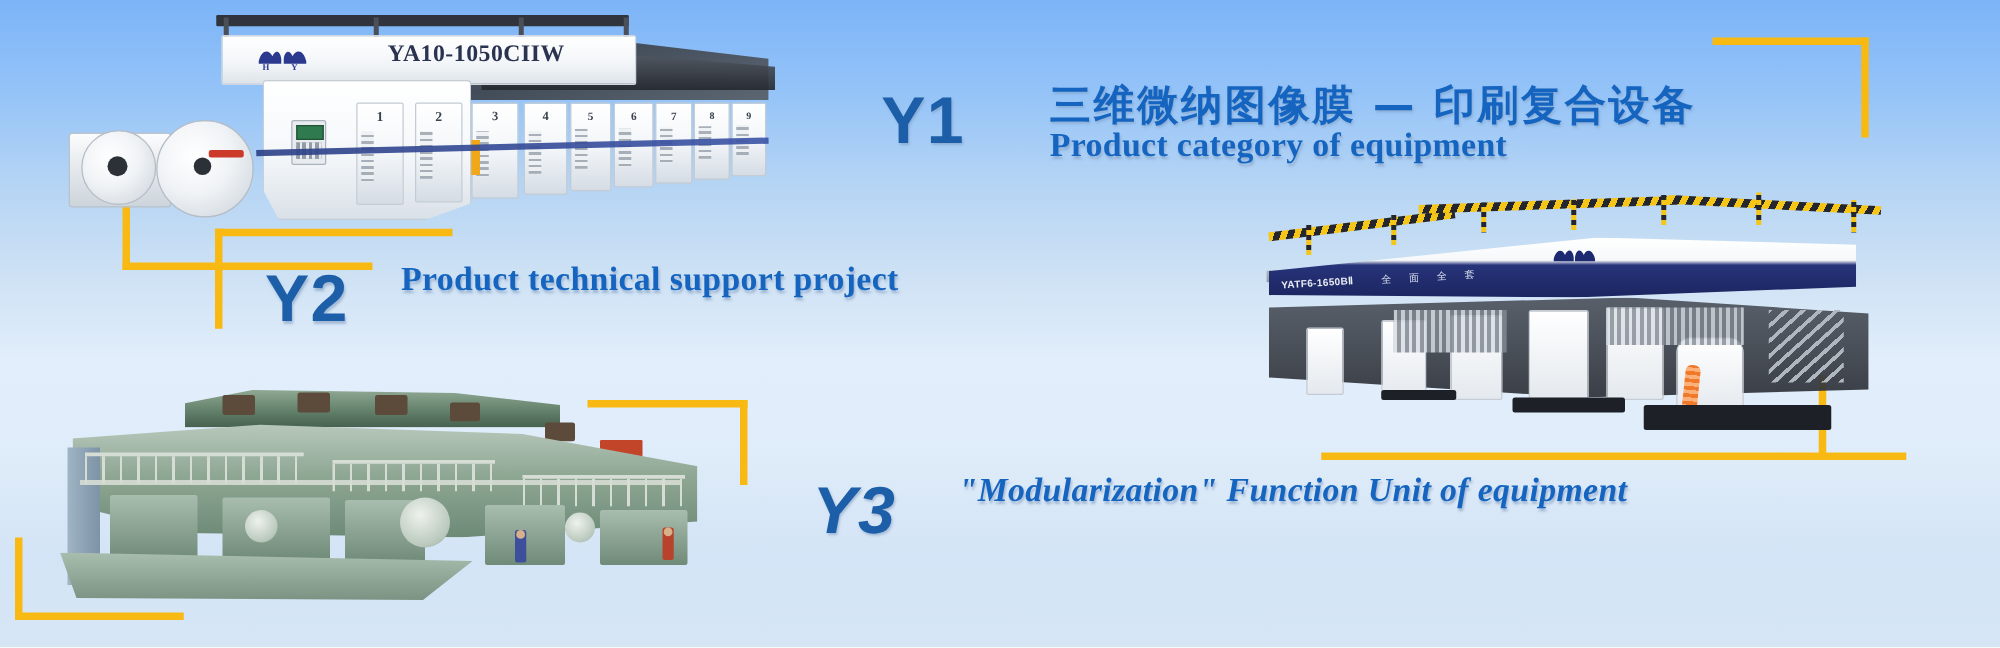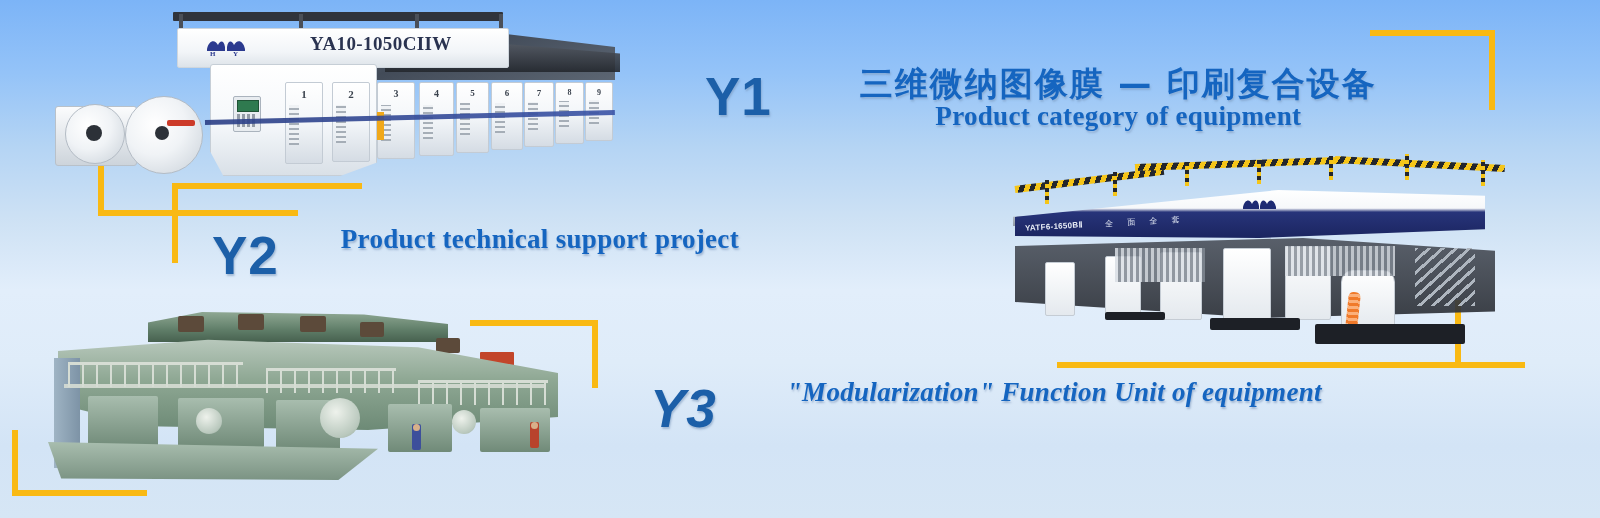--- a/index.html
+++ b/index.html
@@ -135,21 +135,21 @@
   #m3 .rollbig{position:absolute;border-radius:50%;
       background:radial-gradient(circle at 40% 35%,#eef2ec,#b9c8bd 70%,#8fa294);}
   #m3 .worker{position:absolute;width:9px;height:26px;border-radius:2px;}
   #m3 .worker .head{position:absolute;left:1px;top:0;width:7px;height:7px;
       border-radius:50%;background:#d8b08a;}
   #m3 .redbit{position:absolute;background:#c2452a;border-radius:1px;}
   #m3 .leftcol{position:absolute;left:26px;top:46px;width:26px;height:110px;
       background:linear-gradient(90deg,#9fb4c4,#7d93a6);}
 
   
-  .row{position:absolute;display:flex;align-items:flex-start;gap:20px;}
+  .row{position:absolute;display:flex;align-items:flex-start;}
   .ycode{
     font-family:"Liberation Sans",sans-serif;
     font-weight:bold;
     font-size:53px;
     line-height:53px;
     color:#1c5fa8;
     text-shadow:1px 2px 2px rgba(120,150,185,.55);
     letter-spacing:1px;
   }
   .texts{display:flex;flex-direction:column;}
@@ -165,21 +165,20 @@
   }
   .en{
     font-family:"Liberation Serif",serif;
     font-weight:bold;
     font-size:27px;
     line-height:28px;
     color:#1565c0;
     letter-spacing:.3px;
     text-shadow:1px 2px 2px rgba(125,152,188,.6);
     white-space:nowrap;
-    text-align:center;
   }
 </style>
 </head>
 <body>
 
 <div id="banner">
 
   <div class="bracket" style="left:98px;top:118px;width:200px;height:98px;">
     <div class="v" style="left:0;top:0;height:98px;"></div>
     <div class="h" style="left:0;bottom:0;width:200px;"></div>
@@ -373,21 +372,21 @@
   </div>
 
   <div class="row" style="left:705px;top:70px;">
     <div class="ycode">Y1</div>
     <div class="texts" style="margin-left:68px;margin-top:-4px;">
       <div class="cn">三维微纳图像膜 — 印刷复合设备</div>
       <div class="en">Product category of equipment</div>
     </div>
   </div>
 
-  <div class="row" style="left:212px;top:213px;margin-top:16px;">
+  <div class="row" style="left:212px;top:213px;">
     <div class="ycode">Y2</div>
     <div class="texts" style="margin-left:42px;margin-top:-4px;">
       <div class="en">Product technical support project</div>
     </div>
   </div>
 
   <div class="row" style="left:650px;top:382px;font-style:italic;">
     <div class="ycode">Y3</div>
     <div class="texts" style="margin-left:50px;margin-top:-4px;">
       <div class="en">"Modularization" Function Unit of equipment</div>

